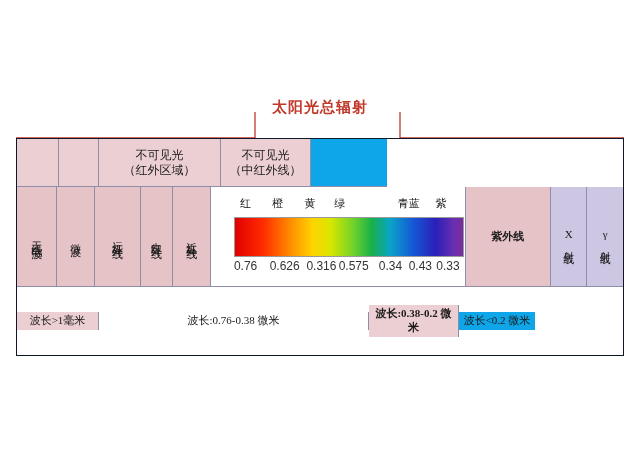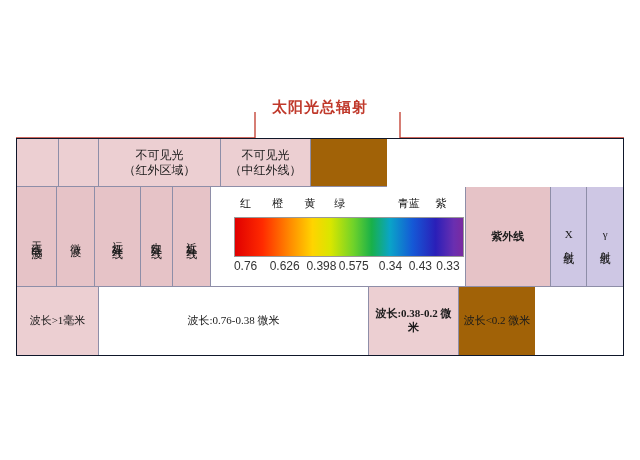--- a/index.html
+++ b/index.html
@@ -60,21 +60,21 @@
     flex-direction: column;
   }
 
   .row {
     display: flex;
     width: 100%;
     box-sizing: border-box;
   }
   .row-top { height: 48px; }
   .row-mid { height: 100px; }
-  .row-bot { height: 68px; }
+  .row-bot { height: 68px; align-items: center; }
 
   .cell {
     box-sizing: border-box;
     border-right: 1px solid #8e8ea8;
     border-bottom: 1px solid #8e8ea8;
     display: flex;
     align-items: center;
     justify-content: center;
     text-align: center;
     font-size: 11px;
@@ -83,21 +83,21 @@
     padding: 2px 3px;
     font-family: "Liberation Serif", serif;
     overflow: hidden;
   }
   .cell.last { border-right: none; }
   .row-bot .cell { border-bottom: none; }
 
   
   .pink   { background: #eccfd2; }
   .pinkd  { background: #e6c3c7; }
-  .lav    { background: #a16207; }
+  .lav    { background: #0ea5e9; }
   .lavd   { background: #cec7e4; }
   .white  { background: #ffffff; }
 
   
   .vert {
     writing-mode: vertical-rl;
     text-orientation: upright;
     letter-spacing: 2px;
     line-height: 1.15;
   }
@@ -245,21 +245,21 @@
               <span style="left:19%">橙</span>
               <span style="left:33%">黄</span>
               <span style="left:46%">绿</span>
               <span style="left:76%">青蓝</span>
               <span style="left:90%">紫</span>
             </div>
             <div class="spectrum"></div>
             <div class="ticks">
               <span style="left:5%">0.76</span>
               <span style="left:22%">0.626</span>
-              <span style="left:38%">0.398</span>
+              <span style="left:38%">0.316</span>
               <span style="left:52%">0.575</span>
               <span style="left:68%">0.34</span>
               <span style="left:81%">0.43</span>
               <span style="left:93%">0.33</span>
             </div>
           </div>
         </div>
       </div>
 
       <div class="cell pinkd w-uv">

